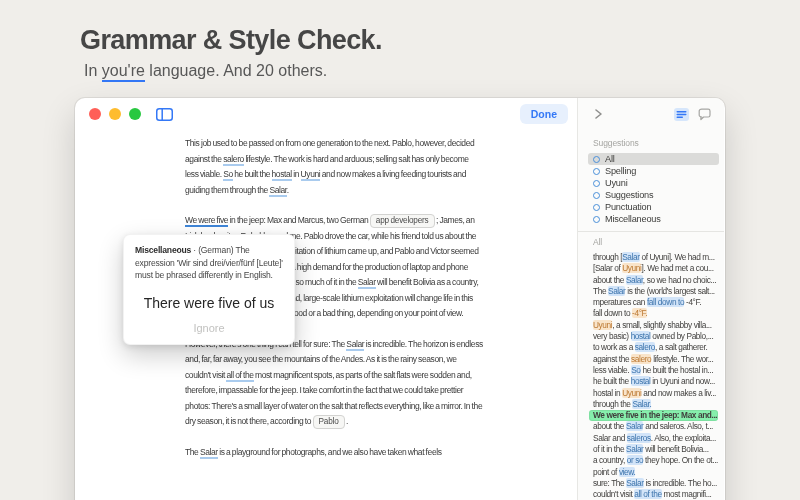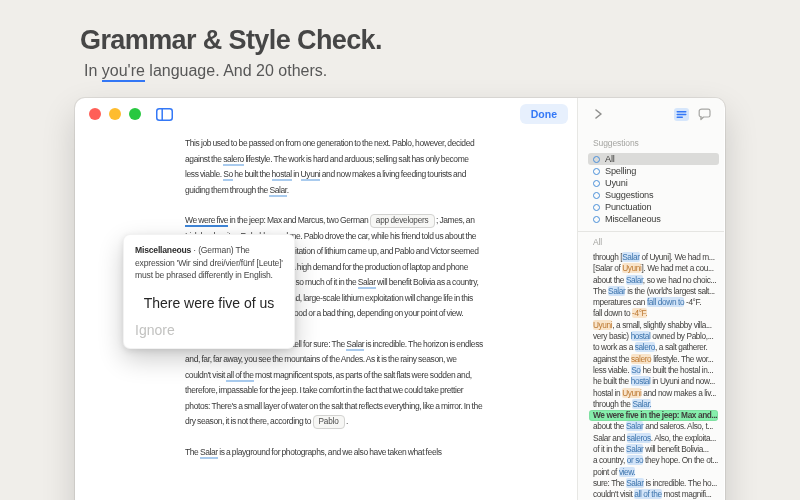--- a/index.html
+++ b/index.html
@@ -52,21 +52,21 @@
   .hl-blue{background:#d2e4f8;color:#3d74ac;border-radius:2px;}
   .hl-orange{background:#f9e4ca;color:#bb7832;border-radius:2px;}
 
   
   .popover{position:absolute;left:48px;top:136px;width:148px;background:#fff;border-radius:7px;
            border:1px solid rgba(0,0,0,0.05);padding:9px 11px 7px;z-index:5;
            box-shadow:0 2px 6px rgba(0,0,0,0.10),0 10px 26px rgba(0,0,0,0.20);}
   .pop-desc{margin:0;font-size:8.6px;line-height:12.5px;color:#474747;letter-spacing:-0.2px;}
   .pop-desc b{color:#2e2e2e;}
   .pop-suggestion{text-align:center;font-size:14px;color:#262626;margin-top:13px;cursor:pointer;}
-  .pop-ignore{text-align:left;font-size:14px;color:#c2c2c0;margin:11px 0 3px;cursor:pointer;}
+  .pop-ignore{text-align:center;font-size:11px;color:#c2c2c0;margin:11px 0 3px;cursor:pointer;}
 </style>
 </head>
 <body>
 
 <div class="hero">
   <h1>Grammar &amp; Style Check.</h1>
   <p class="subtitle"><span>In </span><span class="err-link">you're</span><span> language. And 20 others.</span></p>
 </div>
 
 <div class="window">

